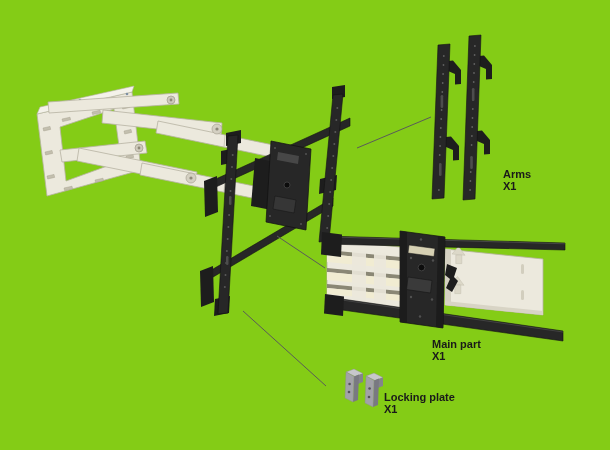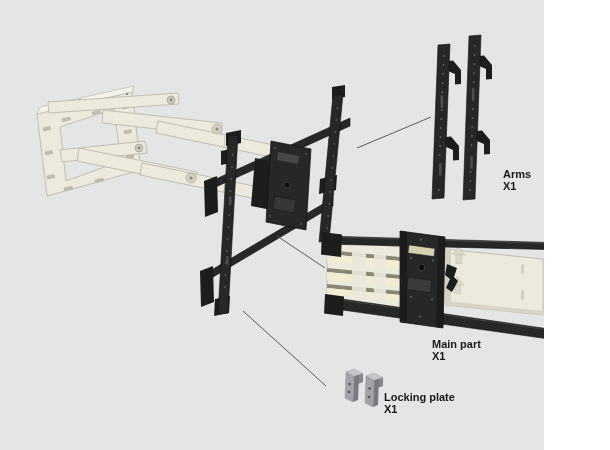--- a/index.html
+++ b/index.html
@@ -1,16 +1,16 @@
 <!DOCTYPE html>
 <html><head>
 <meta charset="utf-8">
 <style>
   html,body{margin:0;padding:0;background:#ffffff;}
-  .stage{position:relative;width:544px;height:450px;background:#e5e5e5;overflow:hidden;
+  .stage{position:relative;width:610px;height:450px;background:#84cc16;overflow:hidden;
          font-family:"Liberation Sans",sans-serif;}
   svg{display:block;}
   
   .bz{fill:#ece9dd;stroke:#b6b2a2;stroke-width:.8;}
   .bzl{fill:#f4f2ea;stroke:#b6b2a2;stroke-width:.6;}
   .slot{fill:#c3bfae;stroke:#9e9a89;stroke-width:.4;}
   
   .blk{fill:#272727;stroke:#121212;stroke-width:.6;}
   .blkd{fill:#1d1d1d;stroke:none;}
   .hole{fill:#595959;}

